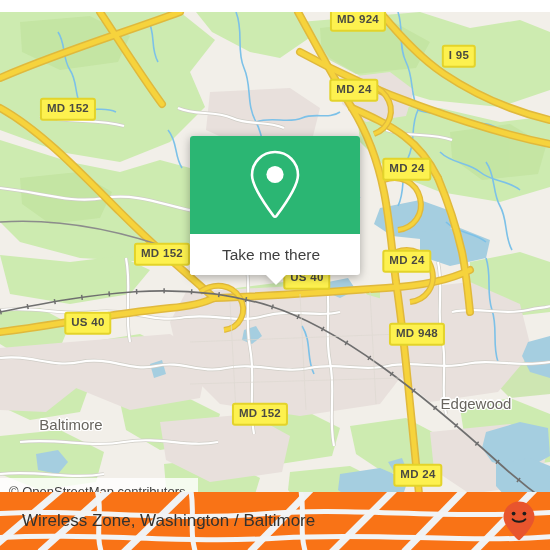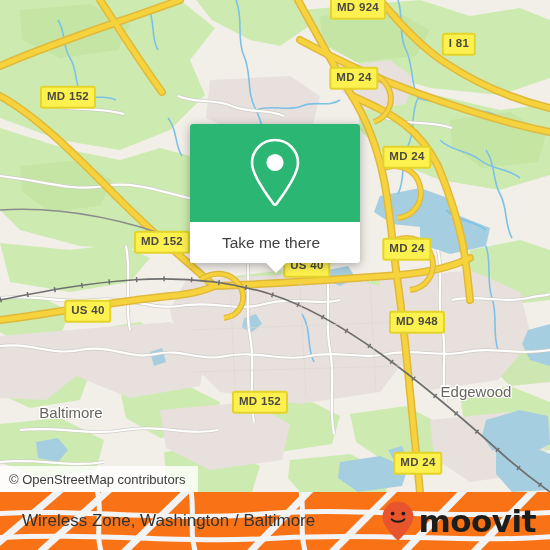--- a/index.html
+++ b/index.html
@@ -18,21 +18,21 @@
   #app {
     position: relative;
     width: 550px;
     height: 550px;
     overflow: hidden;
   }
 
   
   #map-area {
     position: absolute;
-    left: 0; top: 0;
+    left: 0; top: 12px;
     width: 550px;
     height: 492px;
     overflow: hidden;
     background: #e5e5e5;
   }
   #map-svg {
     position: absolute;
     left: 0; top: 0;
     width: 550px;
     height: 492px;
@@ -378,21 +378,21 @@
           <path d="M230,290 L236,400"></path>
           <path d="M300,282 L306,398"></path>
           <path d="M370,280 L376,392"></path>
         </g>
 
       </g>
     </svg>
 
     <div>
       <div class="shield" style="left:358px; top:8px;">MD 924</div>
-      <div class="shield" style="left:459px; top:44px;">I 81</div>
+      <div class="shield" style="left:459px; top:44px;">I 95</div>
       <div class="shield" style="left:354px; top:78px;">MD 24</div>
       <div class="shield" style="left:68px;  top:97px;">MD 152</div>
       <div class="shield" style="left:407px; top:157px;">MD 24</div>
       <div class="shield" style="left:162px; top:242px;">MD 152</div>
       <div class="shield" style="left:407px; top:249px;">MD 24</div>
       <div class="shield" style="left:307px; top:266px;">US 40</div>
       <div class="shield" style="left:88px;  top:311px;">US 40</div>
       <div class="shield" style="left:417px; top:322px;">MD 948</div>
       <div class="shield" style="left:260px; top:402px;">MD 152</div>
       <div class="shield" style="left:418px; top:463px;">MD 24</div>
@@ -449,18 +449,17 @@
       <span>Wireless Zone, Washington / Baltimore</span>
     </div>
 
     <div id="brand-logo">
       <svg width="34" height="42" viewBox="0 0 34 42">
         <path d="M17 1.5 C8.4 1.5 1.5 8.4 1.5 17 C1.5 25.4 12.6 36.6 15.9 39.8 C16.5 40.4 17.5 40.4 18.1 39.8 C21.4 36.6 32.5 25.4 32.5 17 C32.5 8.4 25.6 1.5 17 1.5 Z" fill="#e8552d"></path>
         <circle cx="11.6" cy="13.6" r="1.9" fill="#1d1d1b"></circle>
         <circle cx="22.4" cy="13.6" r="1.9" fill="#1d1d1b"></circle>
         <path d="M10.6 19.2 C13 22.6 21 22.6 23.4 19.2" fill="none" stroke="#1d1d1b" stroke-width="1.9" stroke-linecap="round"></path>
       </svg>
-      <span id="brand-wordmark">moovit</span>
     </div>
 
   </div>
 
 </div>
 
 </body></html>

